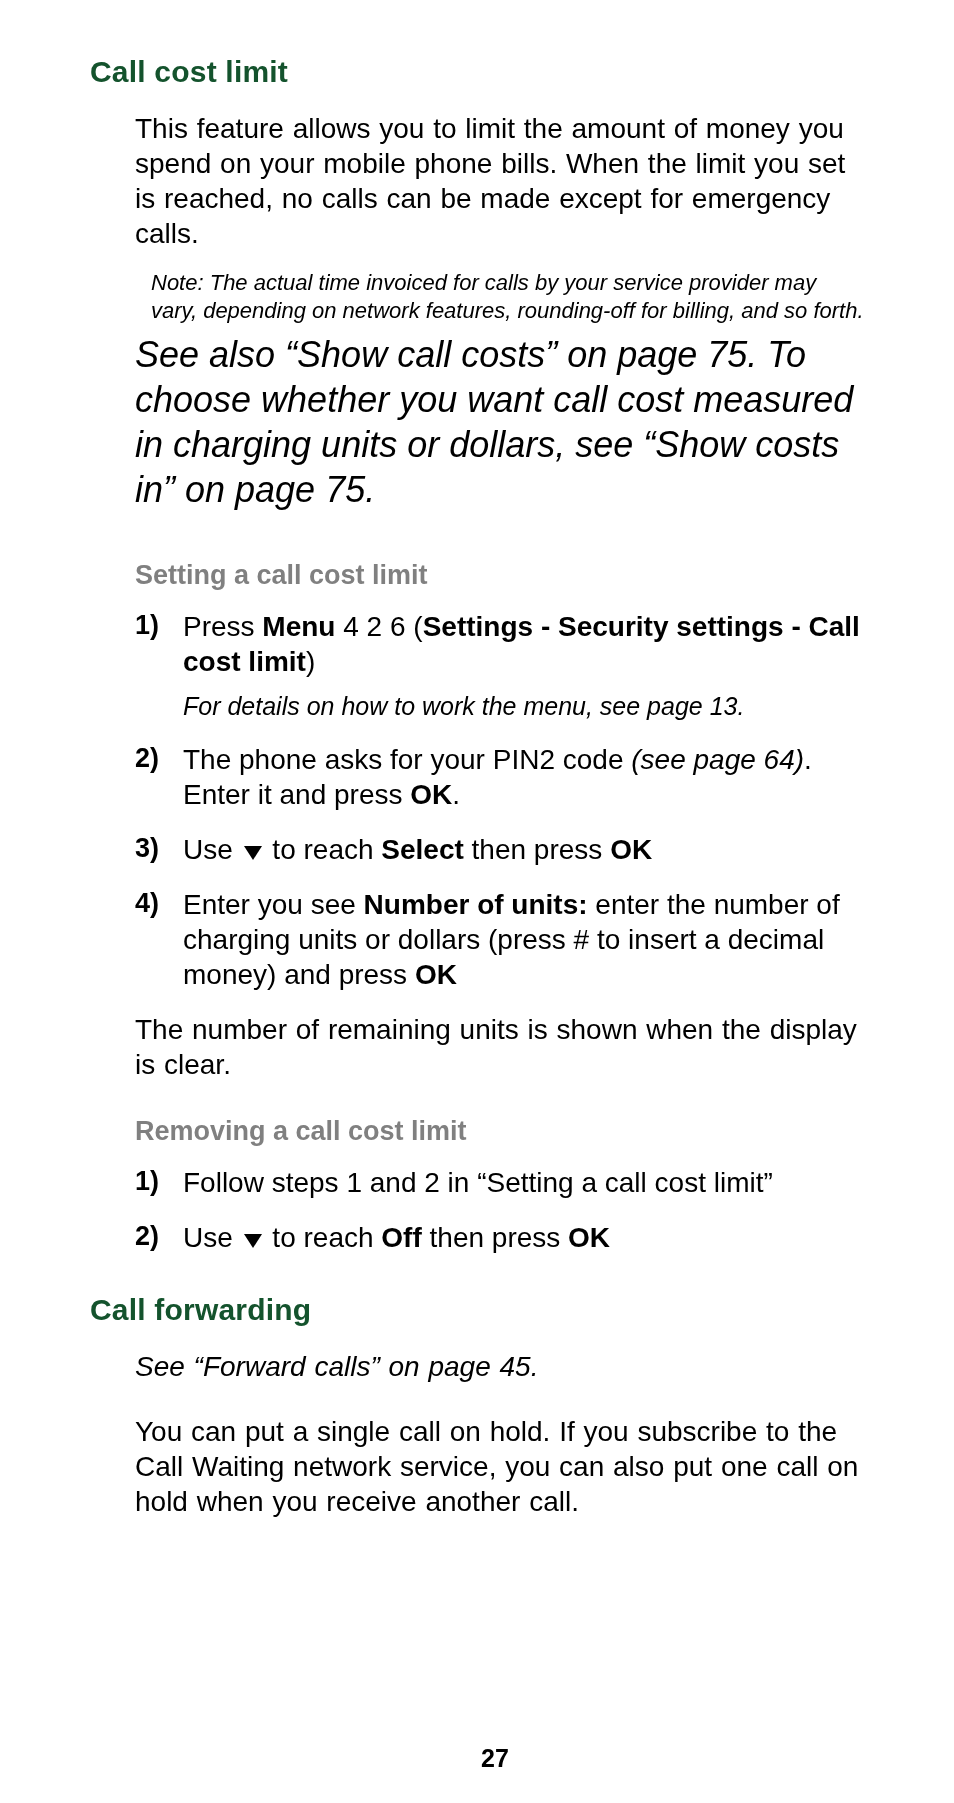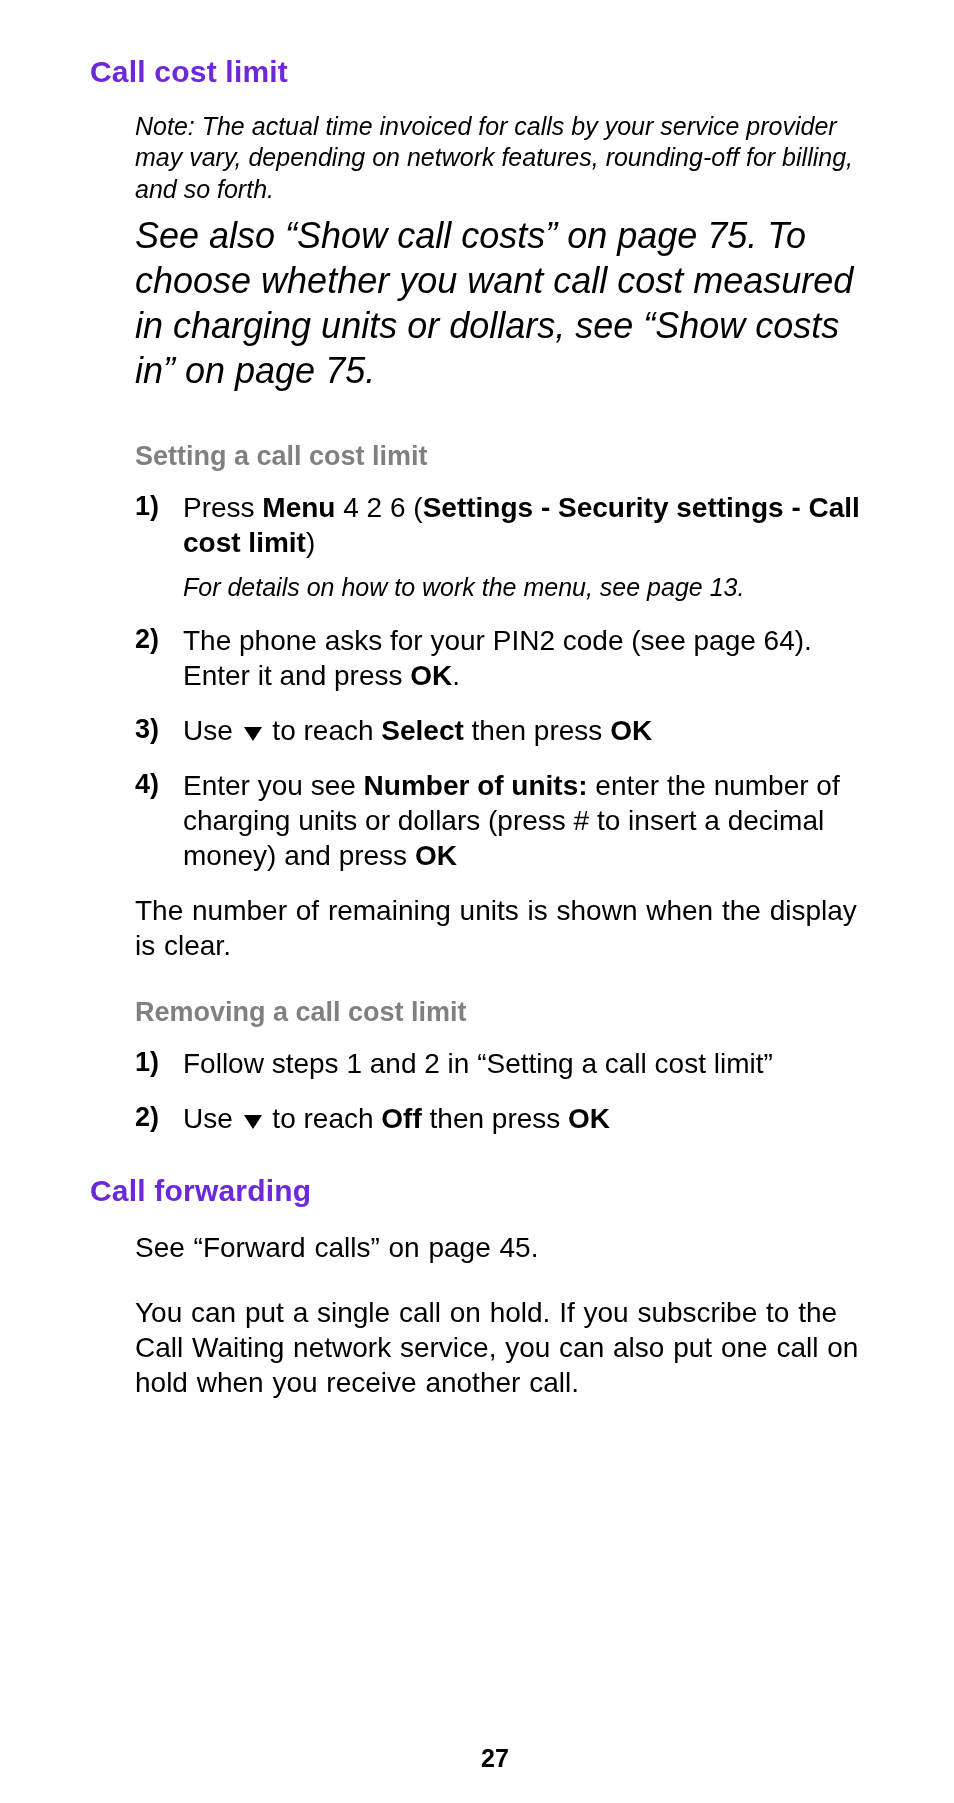--- a/index.html
+++ b/index.html
@@ -10,41 +10,41 @@
   .page {
     width: 954px;
     height: 1803px;
     box-sizing: border-box;
     padding: 55px 90px 40px 90px;
     font-family: "Helvetica Neue", Helvetica, Arial, sans-serif;
     color: #000;
     position: relative;
   }
   .h2 {
-    color: #6d28d9;
+    color: #14532d;
     font-weight: 700;
     font-size: 30px;
     margin: 0 0 22px 0;
     letter-spacing: 0.2px;
   }
   .body-indent {
     margin-left: 45px;
     margin-right: 0;
   }
   .para {
     font-size: 28px;
     line-height: 1.25;
     margin: 0 0 18px 0;
     word-spacing: 1px;
   }
   .note {
-    font-size: 25px;
+    font-size: 22px;
     font-style: italic;
     line-height: 1.25;
-    margin: 0 0 8px 0;
+    margin: 0 0 8px 16px;
   }
   .see-also {
     font-size: 36px;
     font-style: italic;
     line-height: 1.25;
     margin: 0 0 48px 0;
   }
   .h3 {
     color: #808080;
     font-weight: 700;
@@ -75,20 +75,21 @@
     font-size: 25px;
     font-style: italic;
     line-height: 1.25;
     margin: 12px 0 0 0;
   }
   .b {
     font-family: Arial, "Helvetica Neue", Helvetica, sans-serif;
     font-weight: 900;
   }
   .ital {
+    font-style: italic;
   }
   .tri {
     display: inline-block;
     width: 0;
     height: 0;
     border-left: 9px solid transparent;
     border-right: 9px solid transparent;
     border-top: 14px solid #000;
     vertical-align: -1px;
     margin: 0 3px;
@@ -109,20 +110,21 @@
 </style>
 </head>
 <body>
 
 <div class="page">
 
   <div>
     <h2 class="h2">Call cost limit</h2>
 
     <div class="body-indent">
+      <p class="para">This feature allows you to limit the amount of money you spend on your mobile phone bills. When the limit you set is reached, no calls can be made except for emergency calls.</p>
 
       <p class="note">Note: The actual time invoiced for calls by your service provider may vary, depending on network features, rounding-off for billing, and so forth.</p>
 
       <p class="see-also">See also “Show call costs” on page 75. To choose whether you want call cost measured in charging units or dollars, see “Show costs in” on page 75.</p>
 
       <h3 class="h3">Setting a call cost limit</h3>
 
       <ol class="steps">
         <li>
           <span class="num">1)</span>

